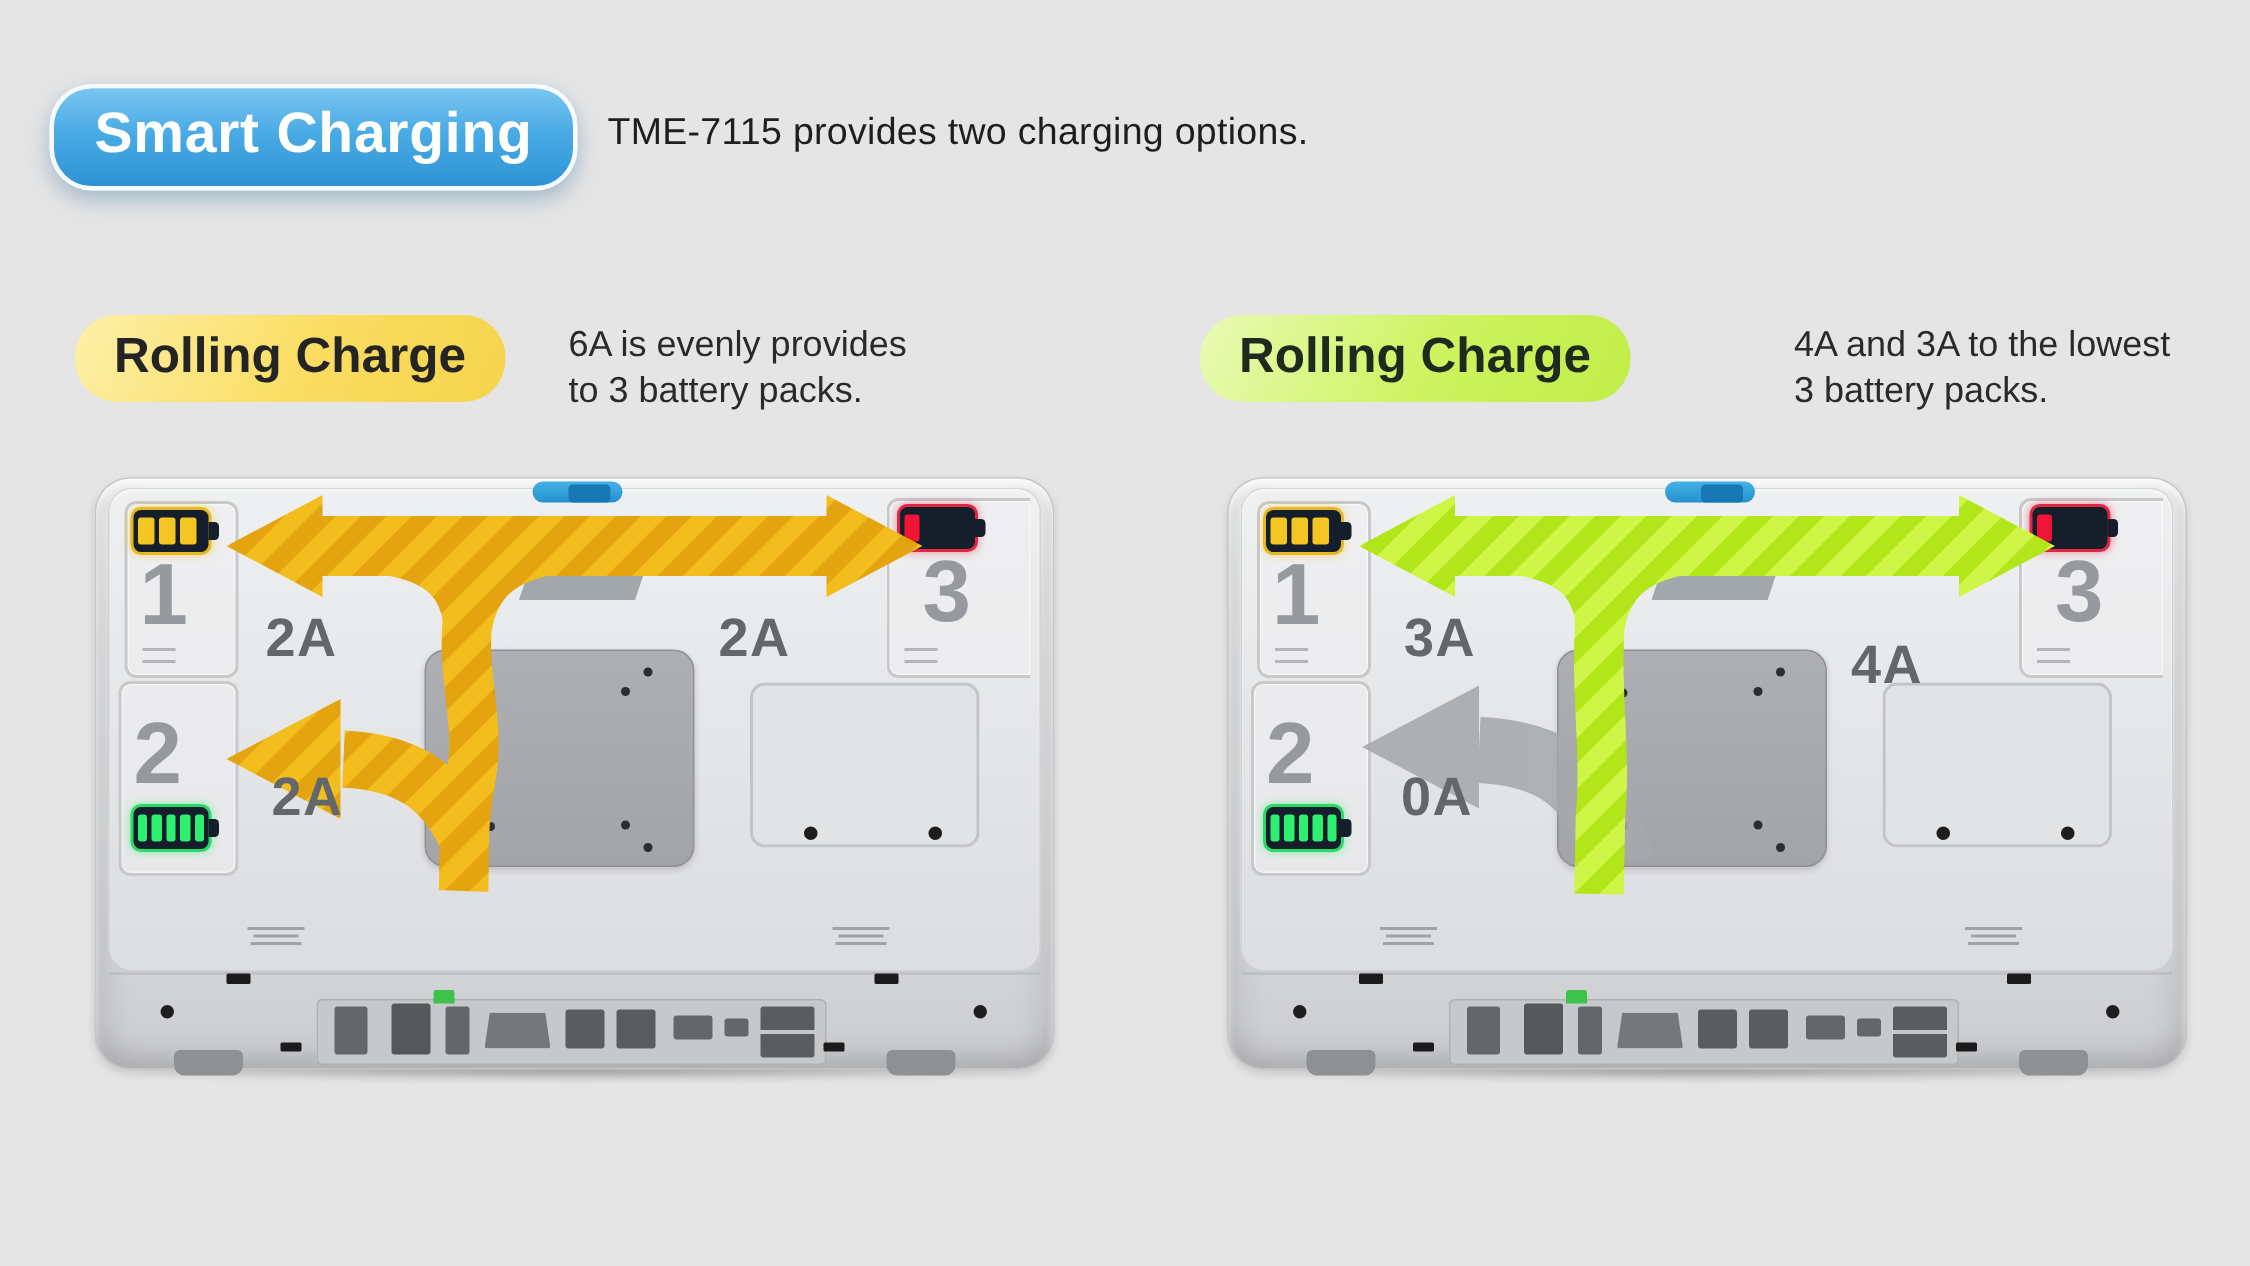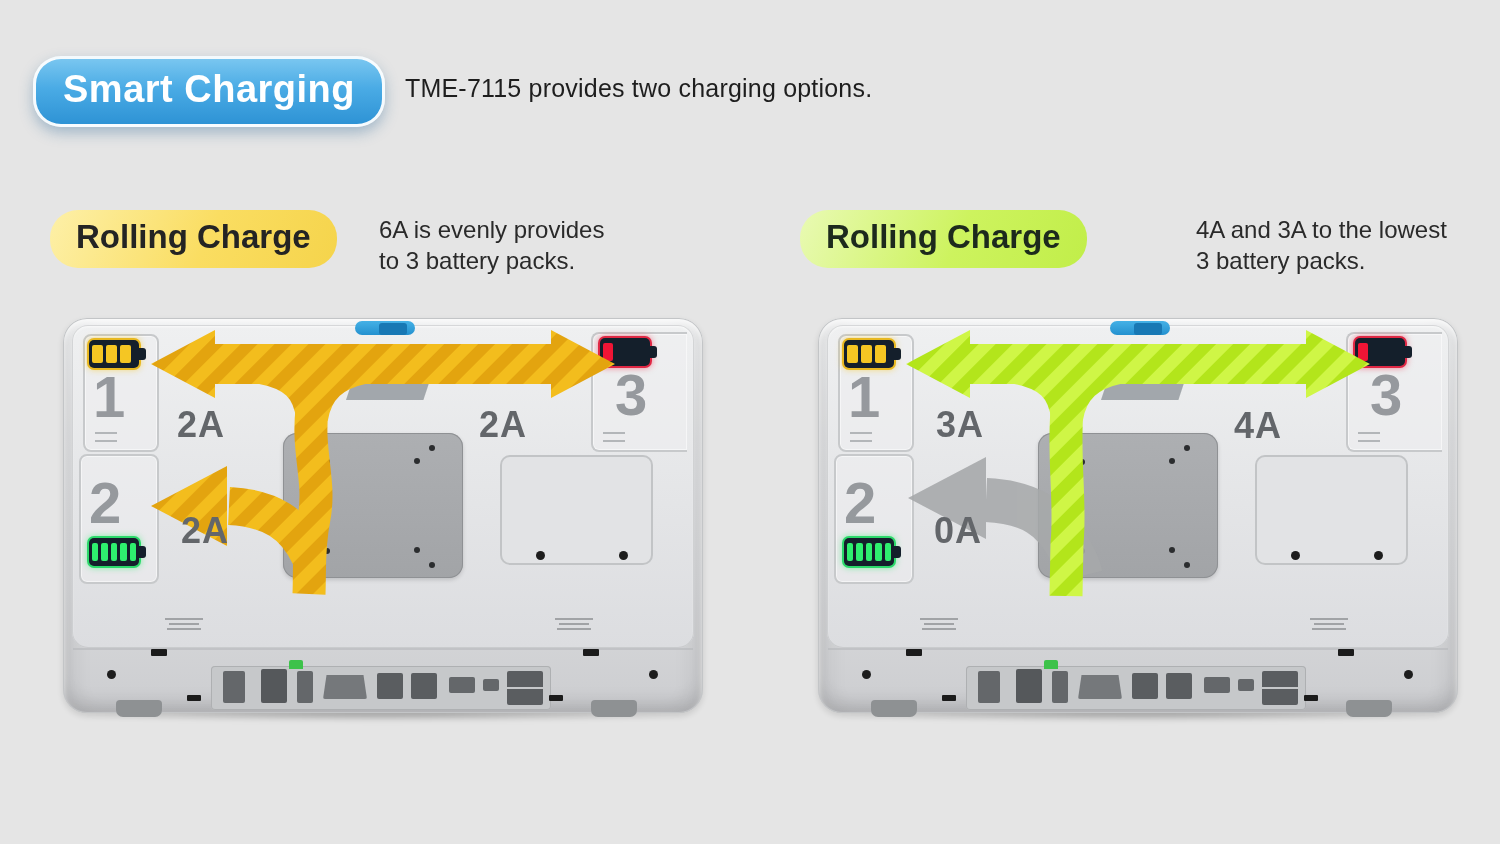--- a/index.html
+++ b/index.html
@@ -365,17 +365,17 @@
         <polygon points="90,180 168,139 168,221" fill="#a6a8aa"></polygon>
       </g>
 
       <polygon points="88,46 152,12 152,26 488,26 488,12 552,46 488,80 488,66 152,66 152,80" fill="url(#gstripe)"></polygon>
       <path d="M198,50 C230,56 246,70 249,100" stroke="url(#gstripe)" stroke-width="32" fill="none"></path>
       <path d="M300,50 C272,56 254,70 249,100" stroke="url(#gstripe)" stroke-width="32" fill="none"></path>
       <path d="M249,92 C245,140 253,185 249,225 L248,278" stroke="url(#gstripe)" stroke-width="33" fill="none"></path>
     </svg>
 
     <div class="amp" style="left:118px;top:86px;">3A</div>
-    <div class="amp" style="left:416px;top:87px;">4A</div>
+    <div class="amp" style="left:416px;top:104px;">4A</div>
     <div class="amp" style="left:116px;top:192px;">0A</div>
   </div>
 
 </div>
 
 </body></html>

